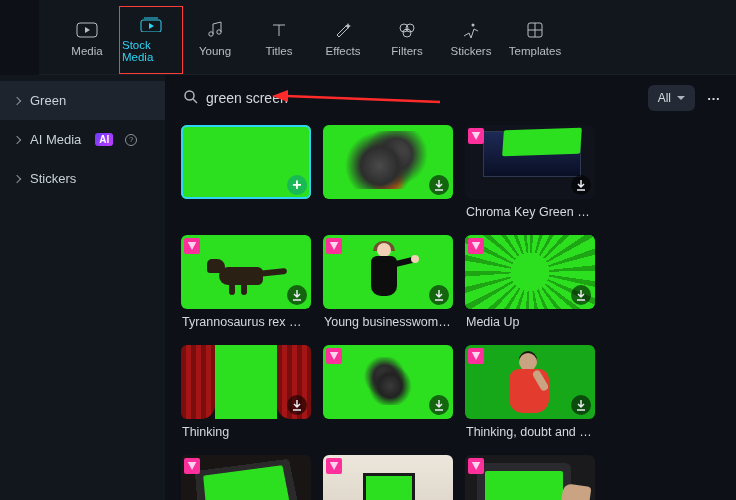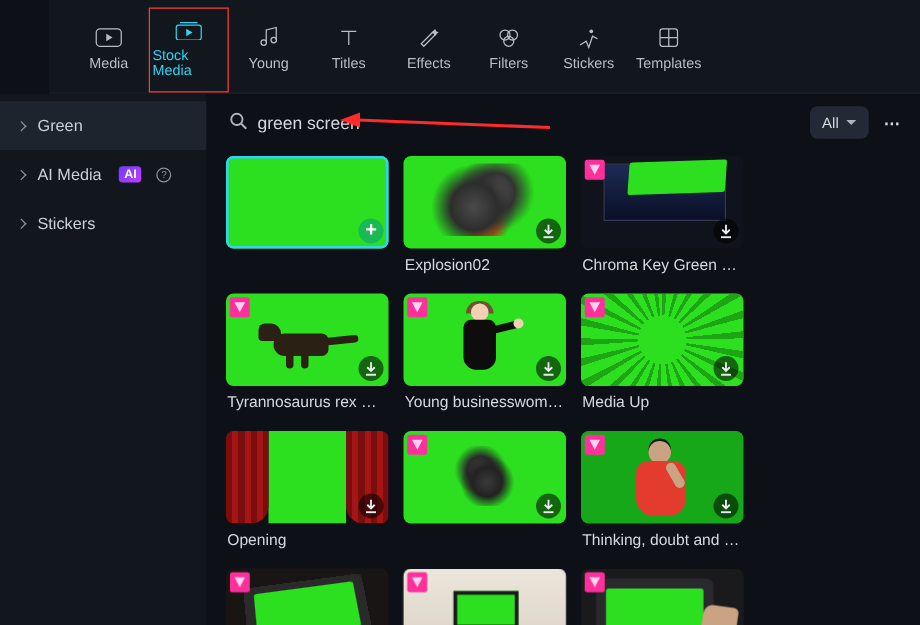--- a/index.html
+++ b/index.html
@@ -393,21 +393,20 @@
 
       <div class="cell">
         <div class="thumb">
           <div class="smoke-cloud"></div>
           <div class="dl-badge">
               <svg width="12" height="12" viewBox="0 0 12 12" fill="none" stroke-width="1.5">
                 <path d="M6 1v7M3 5l3 3 3-3M2 11h8"></path>
               </svg>
             </div>
         </div>
-        <div class="caption">Explosion02</div>
       </div>
 
       <div class="cell">
         <div class="thumb scene-chroma">
           <div class="chroma-inner"></div>
           <div class="chroma-screen"></div>
           <div class="fav-badge"></div>
           <div class="dl-badge">
               <svg width="12" height="12" viewBox="0 0 12 12" fill="none" stroke-width="1.5">
                 <path d="M6 1v7M3 5l3 3 3-3M2 11h8"></path>
@@ -472,21 +471,21 @@
         <div class="thumb scene-opening">
           <div class="open-green"></div>
             <div class="curtain left"></div>
             <div class="curtain right"></div>
           <div class="dl-badge">
               <svg width="12" height="12" viewBox="0 0 12 12" fill="none" stroke-width="1.5">
                 <path d="M6 1v7M3 5l3 3 3-3M2 11h8"></path>
               </svg>
             </div>
         </div>
-        <div class="caption">Opening</div>
+        <div class="caption">Thinking</div>
       </div>
 
       <div class="cell">
         <div class="thumb scene-expl01">
           <div class="smoke2"></div>
           <div class="fav-badge"></div>
           <div class="dl-badge">
               <svg width="12" height="12" viewBox="0 0 12 12" fill="none" stroke-width="1.5">
                 <path d="M6 1v7M3 5l3 3 3-3M2 11h8"></path>
               </svg>

